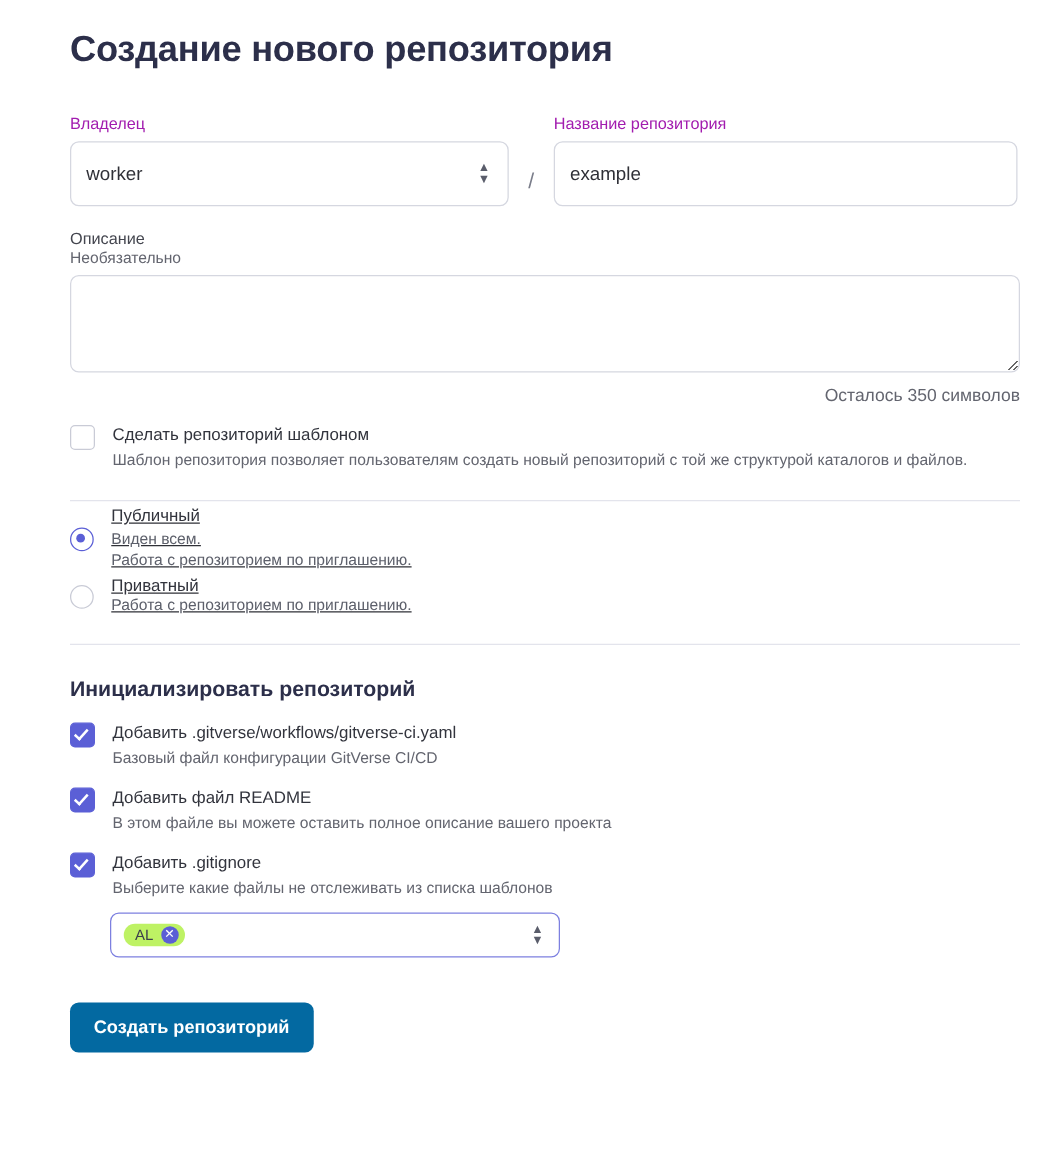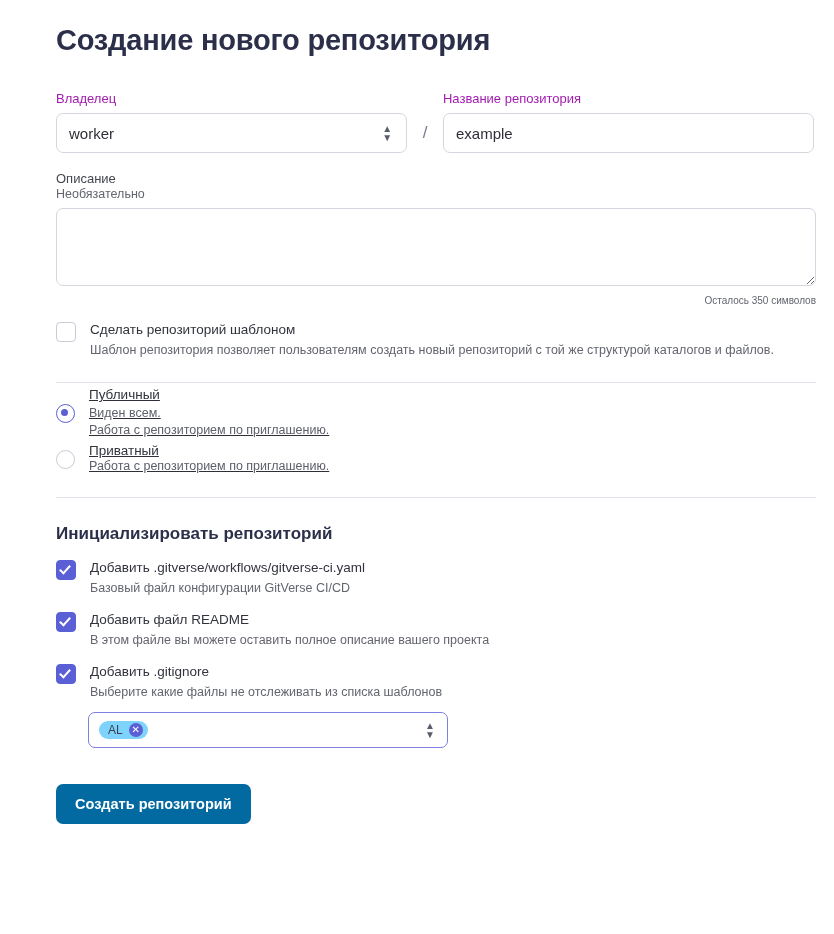--- a/index.html
+++ b/index.html
@@ -43,21 +43,21 @@
     font-size: 17px;
     color: #7a7d8a;
     width: 36px;
     text-align: center;
     line-height: 40px;
     height: 40px;
     box-sizing: border-box;
   }
   .select-box, .text-input {
     width: 100%;
-    height: 40px;
+    height: 52px;
     box-sizing: border-box;
     border: 1px solid #d5d7e0;
     border-radius: 7px;
     background: #ffffff;
     font-size: 15px;
     color: #2f3037;
     padding: 0 12px;
     font-family: "Liberation Sans", sans-serif;
     outline: none;
   }
@@ -93,21 +93,21 @@
     padding: 10px 12px;
     font-size: 14px;
     font-family: "Liberation Sans", sans-serif;
     color: #2f3037;
     resize: vertical;
     outline: none;
   }
   .counter {
     width: 760px;
     text-align: right;
-    font-size: 10px;
+    font-size: 14px;
     color: #63656f;
     margin-top: 5px;
   }
   .checkline {
     display: flex;
     align-items: flex-start;
     margin-top: 15px;
   }
   .cbox {
     width: 18px;
@@ -203,21 +203,21 @@
     background: #fff;
     display: flex;
     align-items: center;
     justify-content: space-between;
     padding: 0 10px;
     cursor: pointer;
   }
   .tag {
     display: inline-flex;
     align-items: center;
-    background: #7dd3fc;
+    background: #bef264;
     border-radius: 11px;
     padding: 2px 5px 2px 9px;
     font-size: 12px;
     color: #3c3f4c;
   }
   .tag-x {
     margin-left: 6px;
     width: 14px;
     height: 14px;
     border-radius: 50%;

